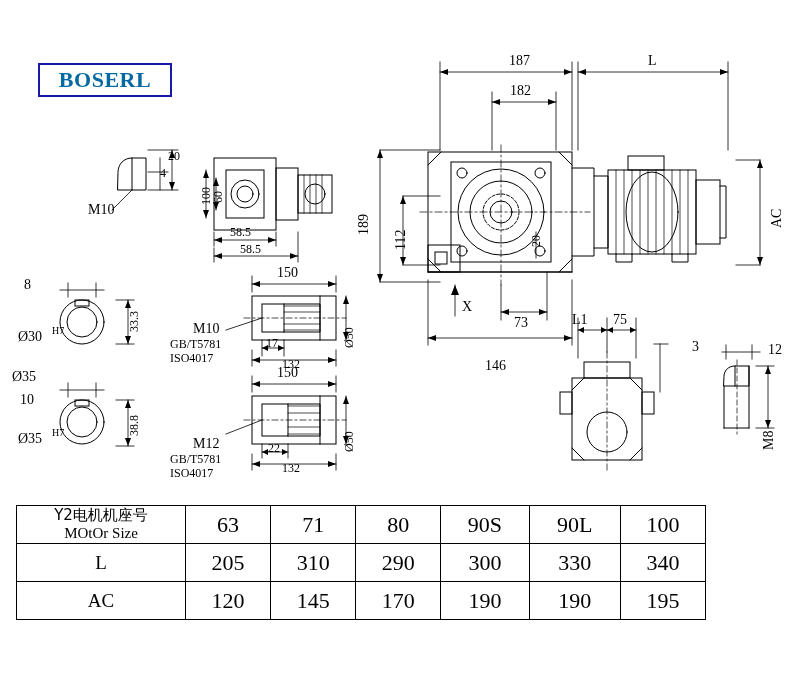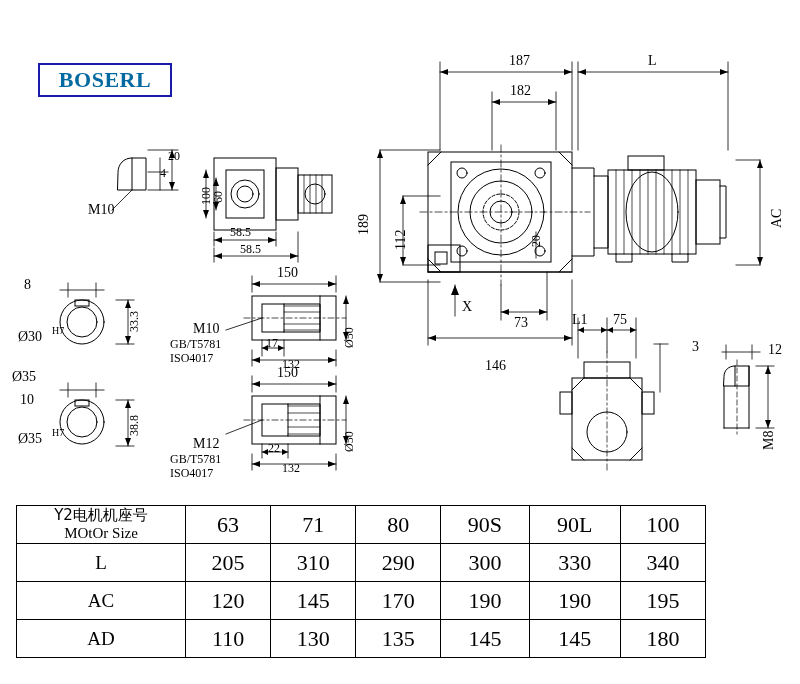--- a/index.html
+++ b/index.html
@@ -472,25 +472,16 @@
       </tr>
       <tr>
         <td class="rowlabel">AC</td>
         <td>120</td>
         <td>145</td>
         <td>170</td>
         <td>190</td>
         <td>190</td>
         <td>195</td>
       </tr>
-      <tr>
-        <td class="rowlabel">AD</td>
-        <td>110</td>
-        <td>130</td>
-        <td>135</td>
-        <td>145</td>
-        <td>145</td>
-        <td>180</td>
-      </tr>
     </tbody>
   </table>
 
 </div>
 
 </body></html>

